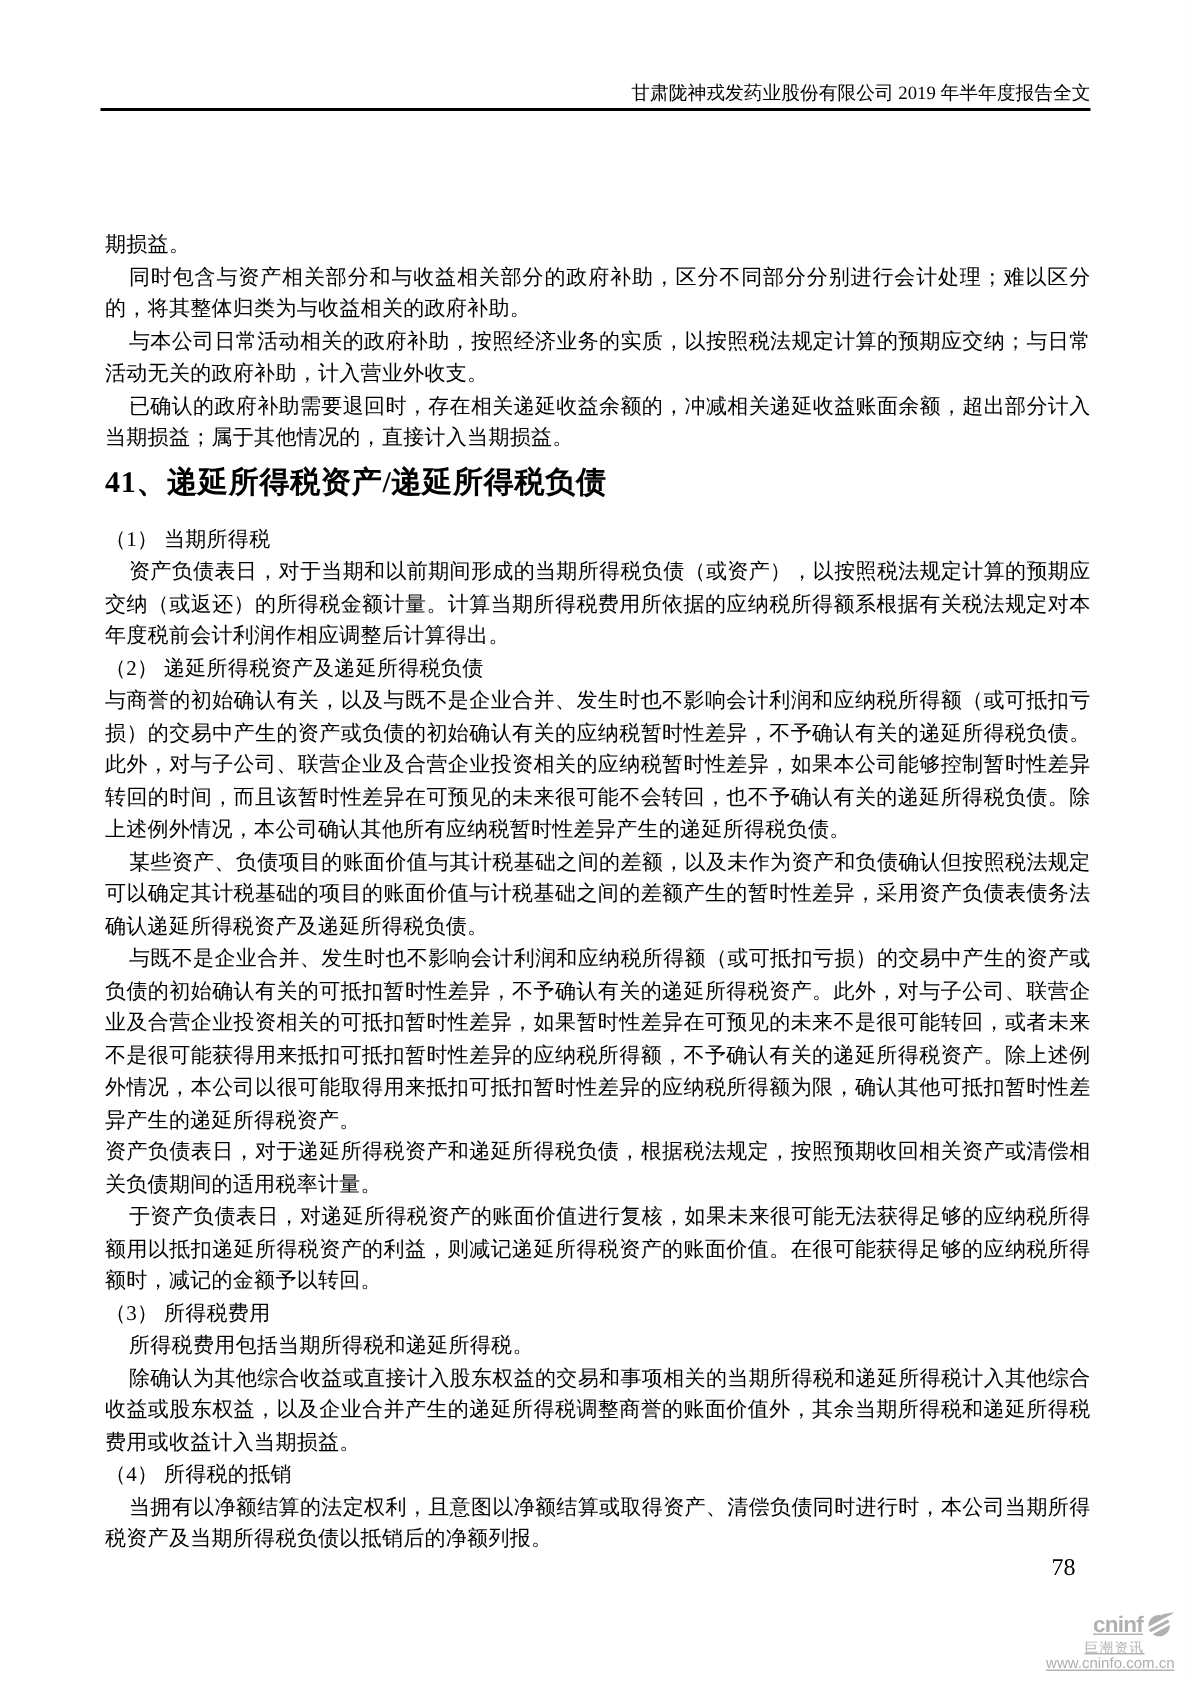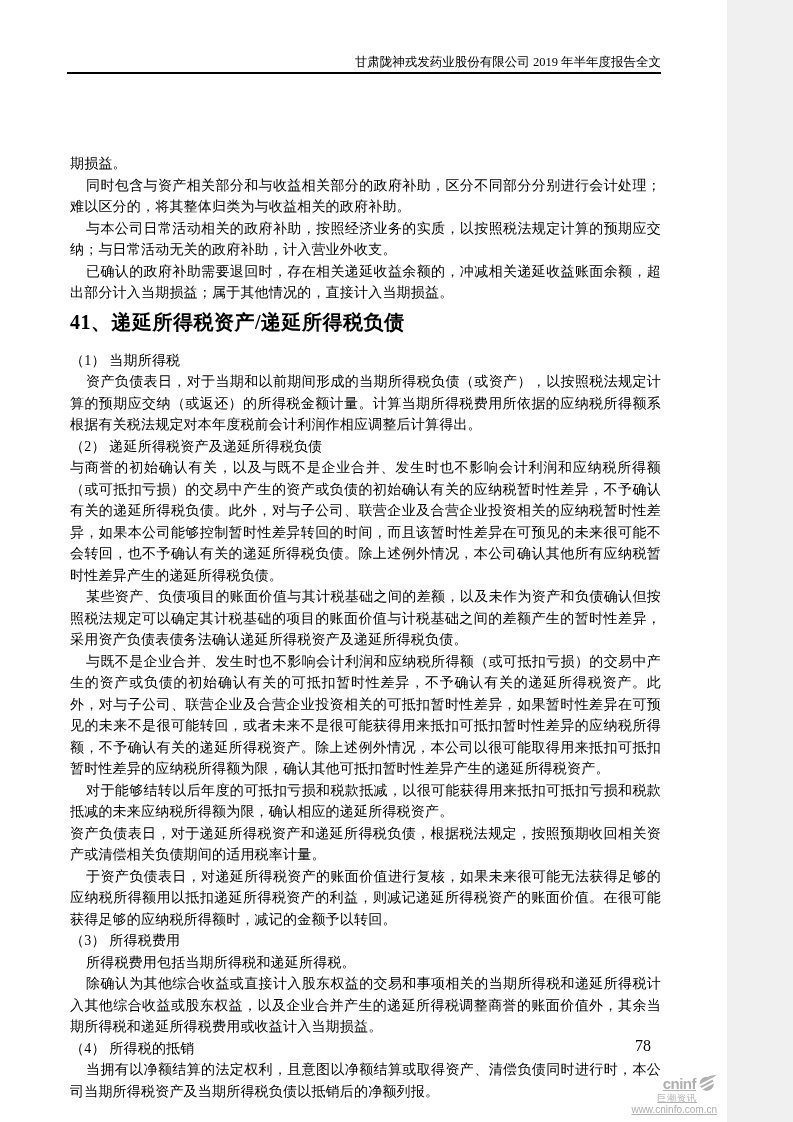--- a/index.html
+++ b/index.html
@@ -4,21 +4,21 @@
 <style>
   * { box-sizing: border-box; }
   html, body { margin: 0; padding: 0; }
   body {
     width: 793px; height: 1122px;
     background: #f0f0f0;
     font-family: "Liberation Serif", "DejaVu Serif", serif;
   }
   .page {
     position: relative;
-    width: 727px; height: 1122px;
+    width: 793px; height: 1122px;
     background: #ffffff;
     color: #000000;
     overflow: hidden;
   }
 
   
   .header-title {
     position: absolute;
     top: 55px; left: 67px; right: 66px;
     text-align: right;
@@ -113,21 +113,20 @@
         <p class="para indent">已确认的政府补助需要退回时，存在相关递延收益余额的，冲减相关递延收益账面余额，超出部分计入当期损益；属于其他情况的，直接计入当期损益。</p>
       </div>
     <h2 class="section-heading">41、递延所得税资产/递延所得税负债</h2>
     <div>
         <p class="para">（1） 当期所得税</p>
         <p class="para indent">资产负债表日，对于当期和以前期间形成的当期所得税负债（或资产），以按照税法规定计算的预期应交纳（或返还）的所得税金额计量。计算当期所得税费用所依据的应纳税所得额系根据有关税法规定对本年度税前会计利润作相应调整后计算得出。</p>
         <p class="para">（2） 递延所得税资产及递延所得税负债</p>
         <p class="para">与商誉的初始确认有关，以及与既不是企业合并、发生时也不影响会计利润和应纳税所得额（或可抵扣亏损）的交易中产生的资产或负债的初始确认有关的应纳税暂时性差异，不予确认有关的递延所得税负债。此外，对与子公司、联营企业及合营企业投资相关的应纳税暂时性差异，如果本公司能够控制暂时性差异转回的时间，而且该暂时性差异在可预见的未来很可能不会转回，也不予确认有关的递延所得税负债。除上述例外情况，本公司确认其他所有应纳税暂时性差异产生的递延所得税负债。</p>
         <p class="para indent">某些资产、负债项目的账面价值与其计税基础之间的差额，以及未作为资产和负债确认但按照税法规定可以确定其计税基础的项目的账面价值与计税基础之间的差额产生的暂时性差异，采用资产负债表债务法确认递延所得税资产及递延所得税负债。</p>
         <p class="para indent">与既不是企业合并、发生时也不影响会计利润和应纳税所得额（或可抵扣亏损）的交易中产生的资产或负债的初始确认有关的可抵扣暂时性差异，不予确认有关的递延所得税资产。此外，对与子公司、联营企业及合营企业投资相关的可抵扣暂时性差异，如果暂时性差异在可预见的未来不是很可能转回，或者未来不是很可能获得用来抵扣可抵扣暂时性差异的应纳税所得额，不予确认有关的递延所得税资产。除上述例外情况，本公司以很可能取得用来抵扣可抵扣暂时性差异的应纳税所得额为限，确认其他可抵扣暂时性差异产生的递延所得税资产。</p>
-        <p class="para indent">对于能够结转以后年度的可抵扣亏损和税款抵减，以很可能获得用来抵扣可抵扣亏损和税款抵减的未来应纳税所得额为限，确认相应的递延所得税资产。</p>
         <p class="para">资产负债表日，对于递延所得税资产和递延所得税负债，根据税法规定，按照预期收回相关资产或清偿相关负债期间的适用税率计量。</p>
         <p class="para indent">于资产负债表日，对递延所得税资产的账面价值进行复核，如果未来很可能无法获得足够的应纳税所得额用以抵扣递延所得税资产的利益，则减记递延所得税资产的账面价值。在很可能获得足够的应纳税所得额时，减记的金额予以转回。</p>
         <p class="para">（3） 所得税费用</p>
         <p class="para indent">所得税费用包括当期所得税和递延所得税。</p>
         <p class="para indent">除确认为其他综合收益或直接计入股东权益的交易和事项相关的当期所得税和递延所得税计入其他综合收益或股东权益，以及企业合并产生的递延所得税调整商誉的账面价值外，其余当期所得税和递延所得税费用或收益计入当期损益。</p>
         <p class="para">（4） 所得税的抵销</p>
         <p class="para indent">当拥有以净额结算的法定权利，且意图以净额结算或取得资产、清偿负债同时进行时，本公司当期所得税资产及当期所得税负债以抵销后的净额列报。</p>
       </div>
   </div>
 

